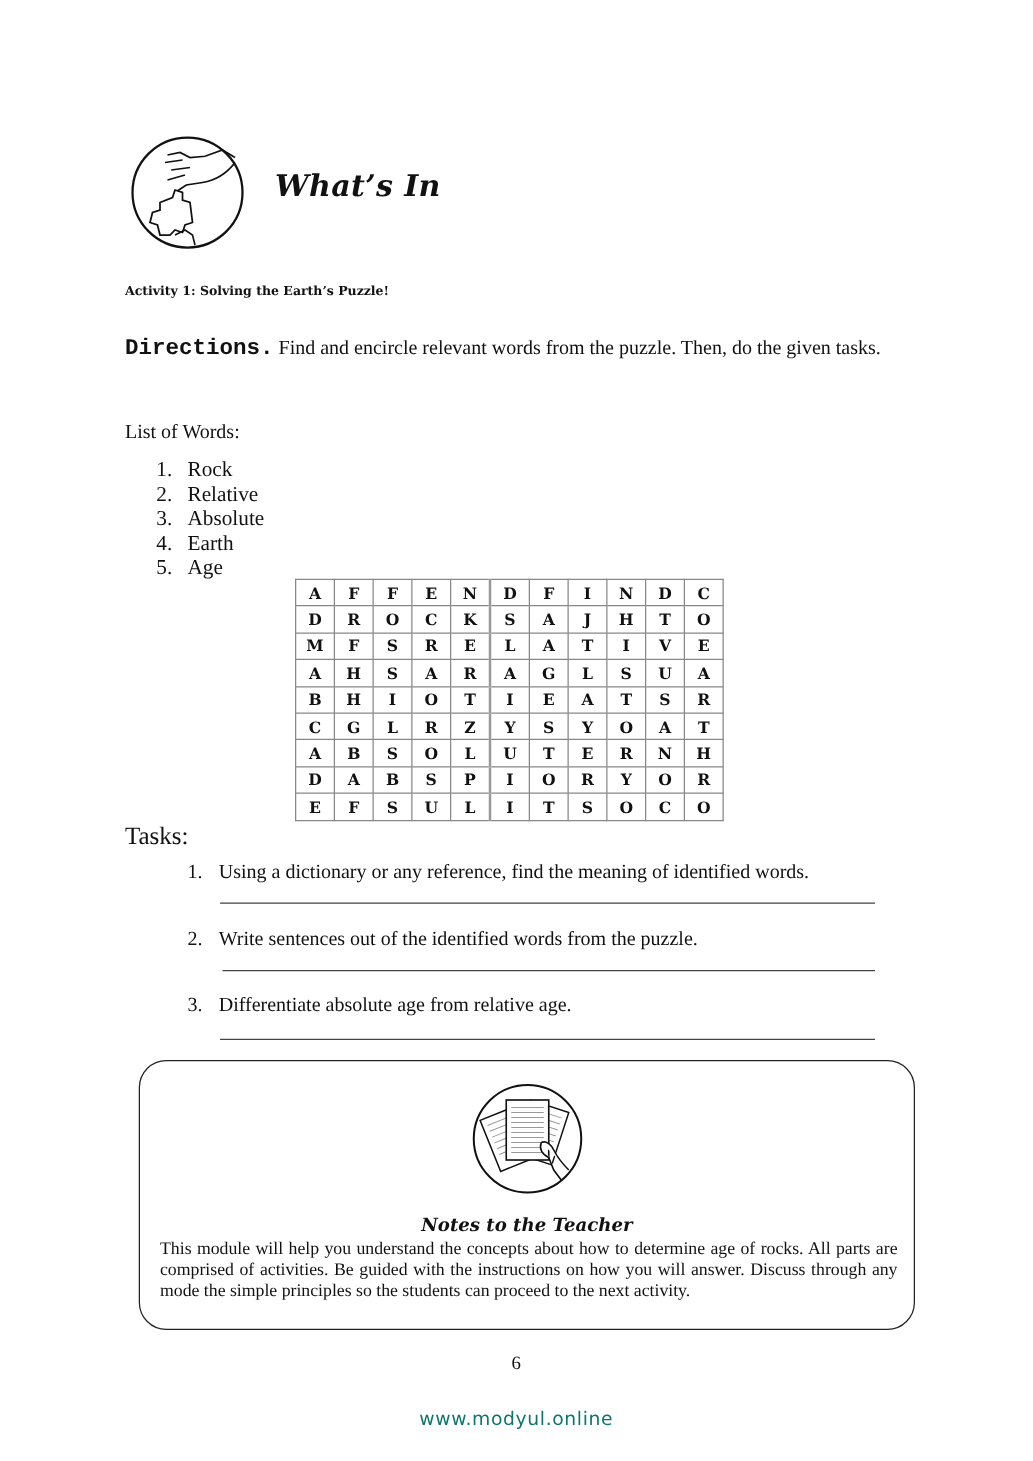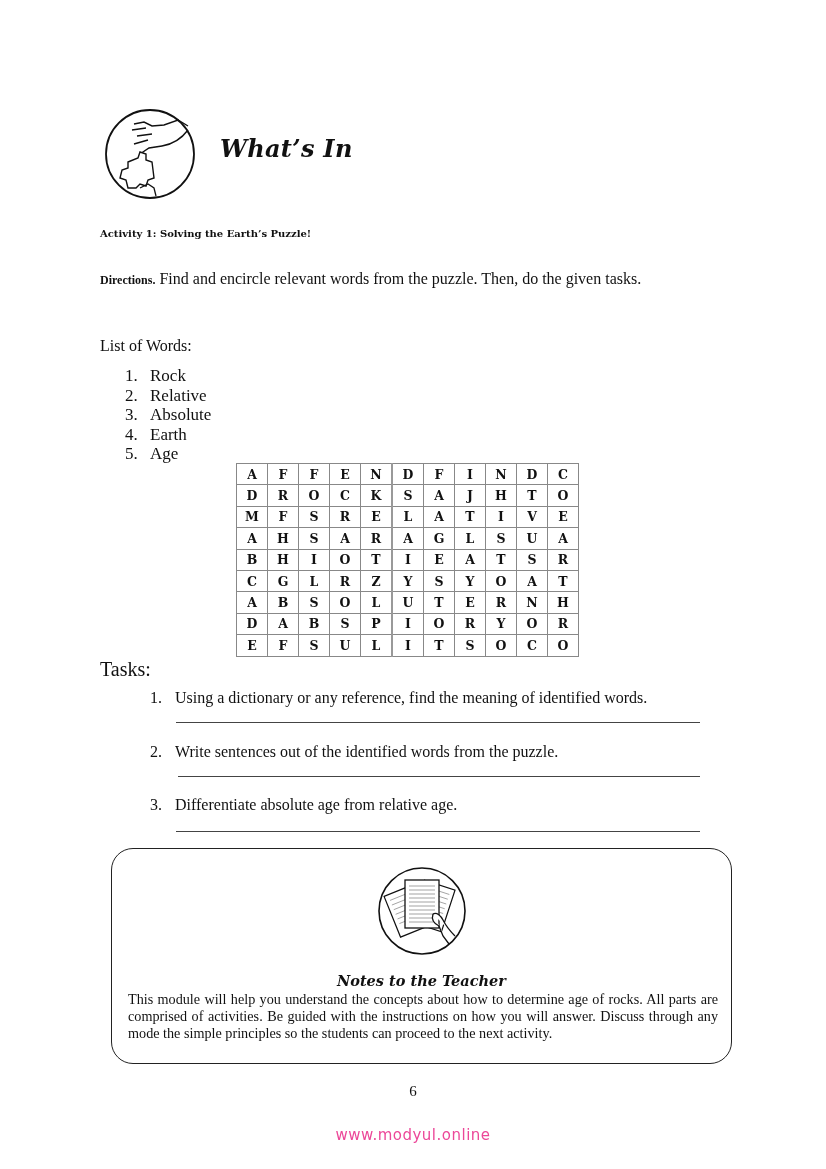--- a/index.html
+++ b/index.html
@@ -7,21 +7,21 @@
            font-family: "DejaVu Serif", "Liberation Serif", serif; color: #111; }
     .abs { position: absolute; }
 
     .header-icon { left: 104px; top: 108px; width: 92px; height: 92px; }
     .section-title { left: 220px; top: 134px; font-size: 24px; font-weight: bold; font-style: italic;
                      font-family: "DejaVu Serif", serif; letter-spacing: 0.3px; }
 
     .activity-title { left: 100px; top: 228px; font-size: 10px; font-weight: bold; }
     .directions { left: 100px; top: 270px; width: 640px; font-size: 14.5px; line-height: 18px;
                   font-family: "Liberation Serif", serif; font-size: 16px; }
-    .directions b { font-family: Liberation Serif, serif; font-size: 12px; }
+    .directions b { font-family: Liberation Mono, monospace; font-size: 18px; }
 
     .list-label { left: 100px; top: 337px; font-size: 16px; font-family: "Liberation Serif", serif; }
     .word-list { left: 125px; top: 366px; margin: 0; padding: 0; list-style: none;
                  font-family: "Liberation Serif", serif; font-size: 17px; line-height: 19.6px; }
     .word-list li { display: flex; }
     .word-list .num { width: 25px; }
 
     .puzzle { left: 236px; top: 463px; border-collapse: collapse; border: 1.5px solid #555; }
     .puzzle td { width: 30px; height: 20.4px; border: 1px solid #888; text-align: center; vertical-align: middle;
                  font-family: "DejaVu Serif", serif; font-weight: bold; font-size: 12.5px; padding: 0; }
@@ -35,21 +35,21 @@
     .notes-box { left: 111px; top: 848px; width: 621px; height: 216px; border: 1.5px solid #222;
                  border-radius: 22px; box-sizing: border-box; }
     .notes-icon { left: 377px; top: 866px; width: 90px; height: 90px; }
     .notes-title { left: 111px; width: 621px; top: 972px; text-align: center; font-weight: bold; font-style: italic;
                    font-size: 14.5px; font-family: "DejaVu Serif", serif; }
     .notes-body { left: 128px; top: 991px; width: 590px; height: 62px; overflow: hidden; font-size: 14.2px; line-height: 16.8px;
                   text-align: justify; font-family: "Liberation Serif", serif; }
 
     .page-number { left: 0; width: 826px; top: 1083px; text-align: center; font-size: 15px;
                    font-family: "Liberation Serif", serif; }
-    .watermark { left: 0; width: 826px; top: 1126px; text-align: center; font-size: 15px; color: #ec4899;
+    .watermark { left: 0; width: 826px; top: 1126px; text-align: center; font-size: 15px; color: #0f766e;
                  font-family: "DejaVu Sans", sans-serif; letter-spacing: 0.5px; }
   </style>
 </head>
 <body>
 
 <div class="abs header-icon">
   <svg width="92" height="92" viewBox="0 0 92 92">
     <circle cx="46" cy="46" r="44" fill="none" stroke="#111" stroke-width="1.8"></circle>
     <path d="M30 16 L40 14 L48 18 L60 17 L74 12 L84 18" fill="none" stroke="#111" stroke-width="1.4"></path>
     <path d="M84 22 C78 30 70 36 58 38 L45 40 L36 46 M33 28 L48 26 M30 36 L44 32 M28 22 L42 20" fill="none" stroke="#111" stroke-width="1.4"></path>

